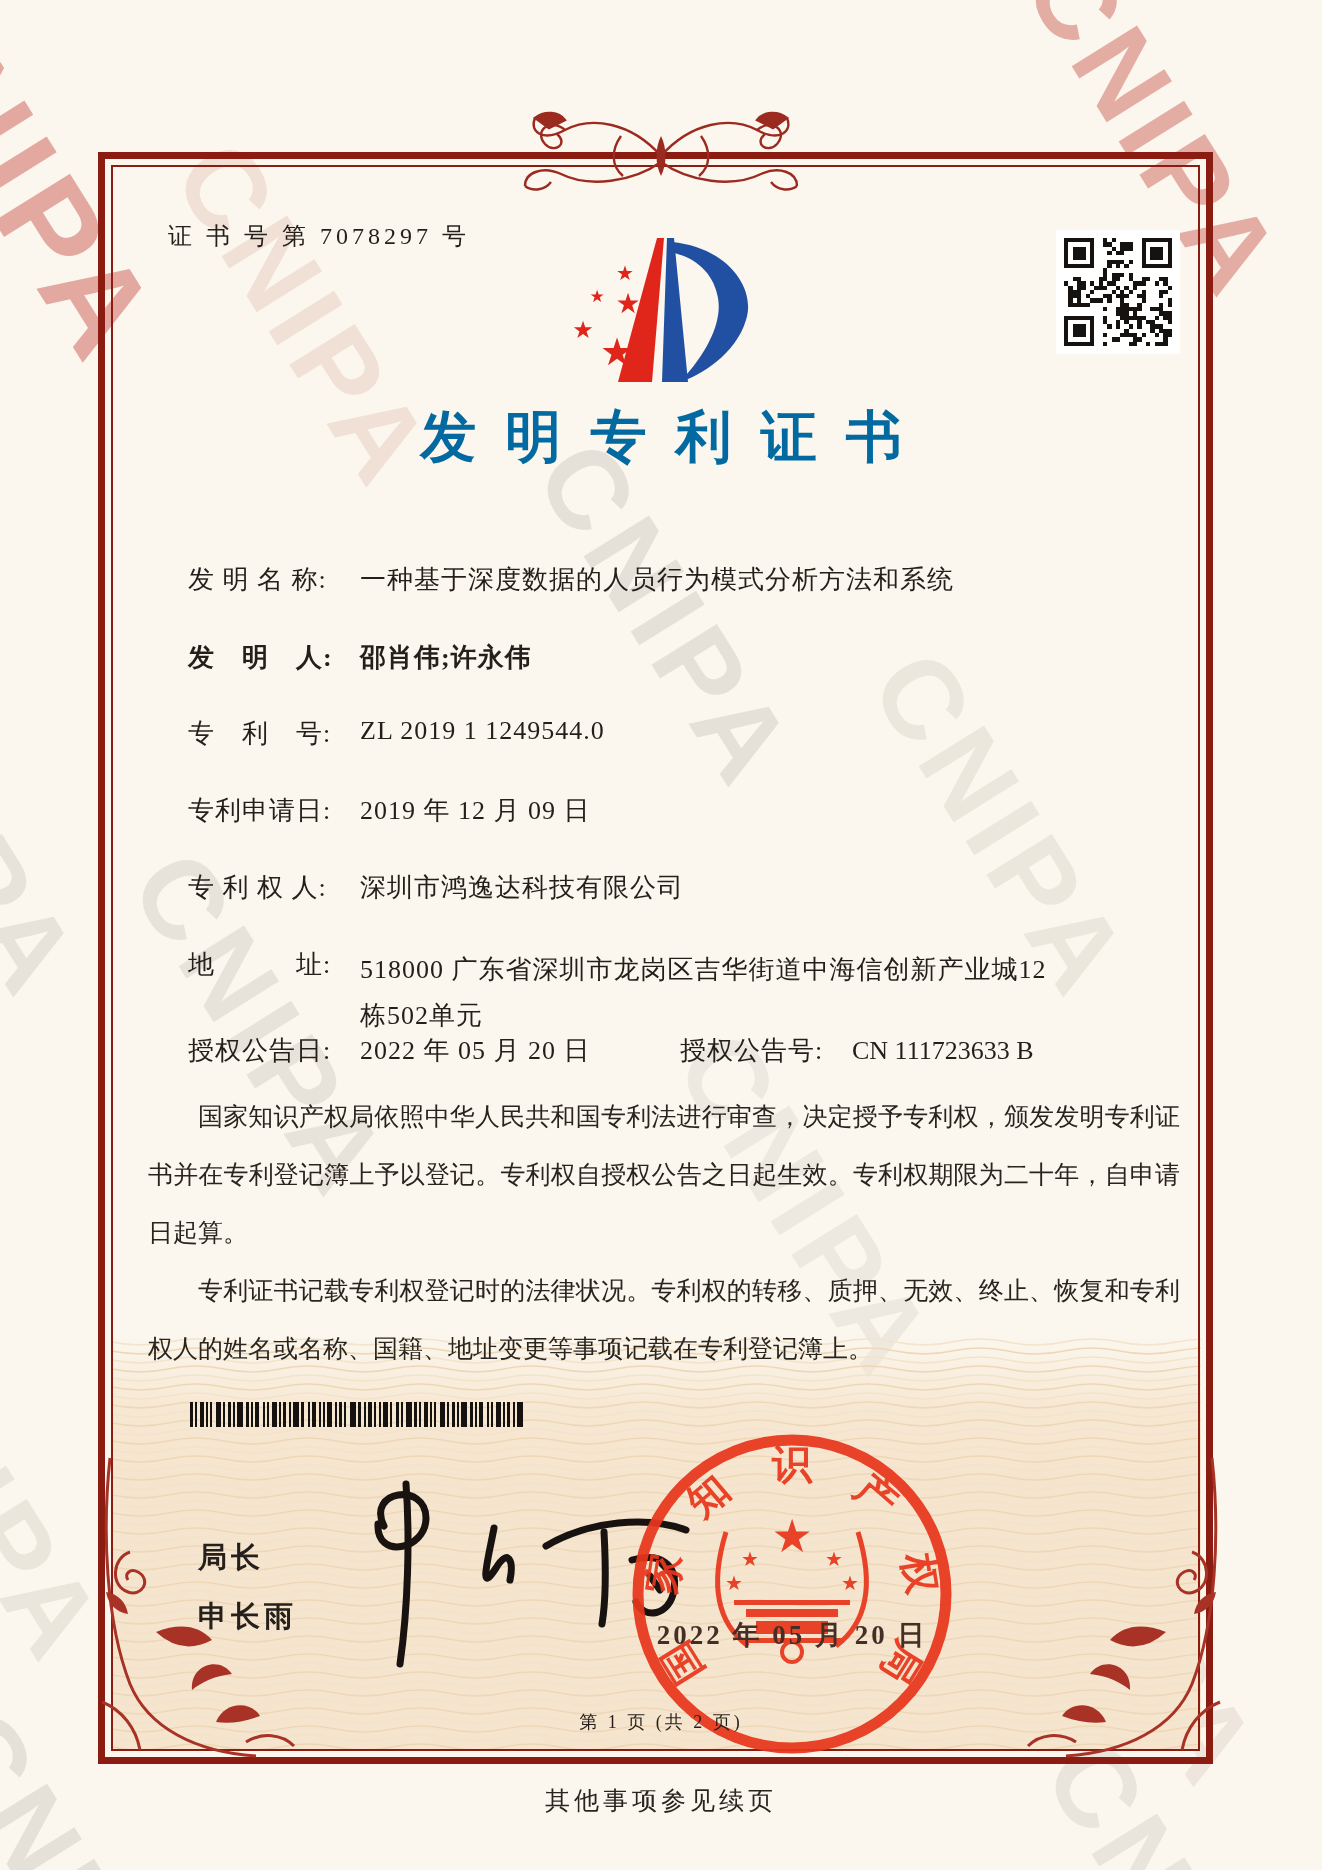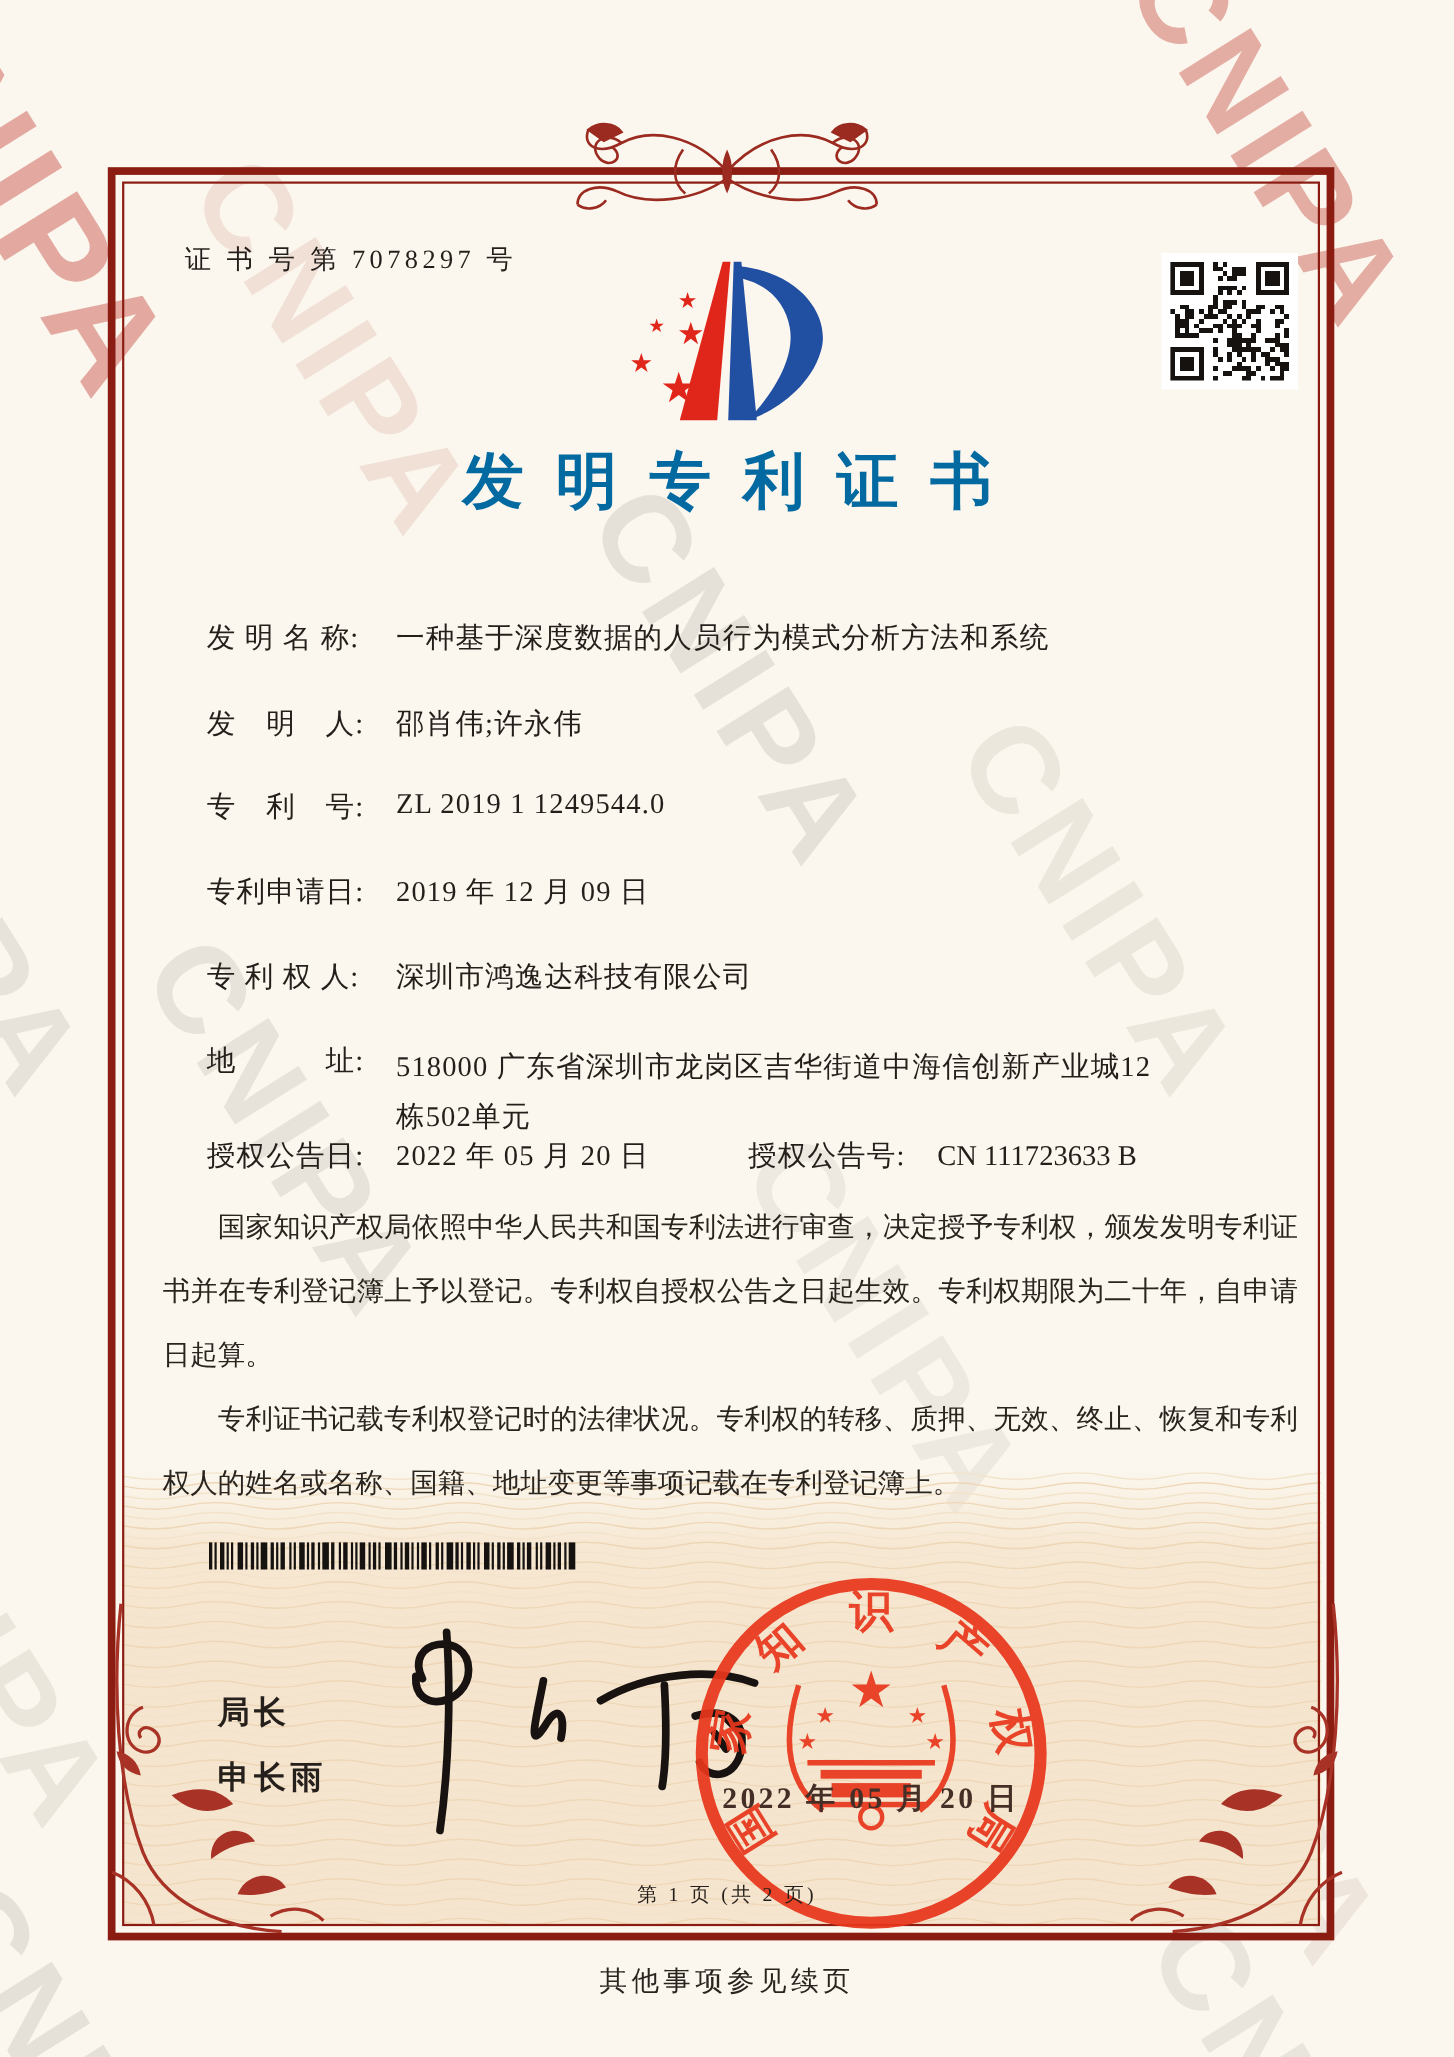--- a/index.html
+++ b/index.html
@@ -172,21 +172,21 @@
     <svg id="qr" width="108" height="108" viewBox="0 0 25 25" shape-rendering="crispEdges">
         <path d="M0 0h1v1h-1zM1 0h1v1h-1zM2 0h1v1h-1zM3 0h1v1h-1zM4 0h1v1h-1zM5 0h1v1h-1zM6 0h1v1h-1zM0 1h1v1h-1zM6 1h1v1h-1zM0 2h1v1h-1zM2 2h1v1h-1zM3 2h1v1h-1zM4 2h1v1h-1zM6 2h1v1h-1zM0 3h1v1h-1zM2 3h1v1h-1zM3 3h1v1h-1zM4 3h1v1h-1zM6 3h1v1h-1zM0 4h1v1h-1zM2 4h1v1h-1zM3 4h1v1h-1zM4 4h1v1h-1zM6 4h1v1h-1zM0 5h1v1h-1zM6 5h1v1h-1zM0 6h1v1h-1zM1 6h1v1h-1zM2 6h1v1h-1zM3 6h1v1h-1zM4 6h1v1h-1zM5 6h1v1h-1zM6 6h1v1h-1zM18 0h1v1h-1zM19 0h1v1h-1zM20 0h1v1h-1zM21 0h1v1h-1zM22 0h1v1h-1zM23 0h1v1h-1zM24 0h1v1h-1zM18 1h1v1h-1zM24 1h1v1h-1zM18 2h1v1h-1zM20 2h1v1h-1zM21 2h1v1h-1zM22 2h1v1h-1zM24 2h1v1h-1zM18 3h1v1h-1zM20 3h1v1h-1zM21 3h1v1h-1zM22 3h1v1h-1zM24 3h1v1h-1zM18 4h1v1h-1zM20 4h1v1h-1zM21 4h1v1h-1zM22 4h1v1h-1zM24 4h1v1h-1zM18 5h1v1h-1zM24 5h1v1h-1zM18 6h1v1h-1zM19 6h1v1h-1zM20 6h1v1h-1zM21 6h1v1h-1zM22 6h1v1h-1zM23 6h1v1h-1zM24 6h1v1h-1zM0 18h1v1h-1zM1 18h1v1h-1zM2 18h1v1h-1zM3 18h1v1h-1zM4 18h1v1h-1zM5 18h1v1h-1zM6 18h1v1h-1zM0 19h1v1h-1zM6 19h1v1h-1zM0 20h1v1h-1zM2 20h1v1h-1zM3 20h1v1h-1zM4 20h1v1h-1zM6 20h1v1h-1zM0 21h1v1h-1zM2 21h1v1h-1zM3 21h1v1h-1zM4 21h1v1h-1zM6 21h1v1h-1zM0 22h1v1h-1zM2 22h1v1h-1zM3 22h1v1h-1zM4 22h1v1h-1zM6 22h1v1h-1zM0 23h1v1h-1zM6 23h1v1h-1zM0 24h1v1h-1zM1 24h1v1h-1zM2 24h1v1h-1zM3 24h1v1h-1zM4 24h1v1h-1zM5 24h1v1h-1zM6 24h1v1h-1zM9 0h1v1h-1zM11 0h1v1h-1zM9 1h1v1h-1zM10 1h1v1h-1zM13 1h1v1h-1zM14 1h1v1h-1zM15 1h1v1h-1zM11 2h1v1h-1zM13 2h1v1h-1zM14 2h1v1h-1zM15 2h1v1h-1zM10 3h1v1h-1zM12 3h1v1h-1zM13 3h1v1h-1zM10 5h1v1h-1zM11 5h1v1h-1zM12 5h1v1h-1zM13 5h1v1h-1zM15 5h1v1h-1zM10 6h1v1h-1zM12 6h1v1h-1zM14 6h1v1h-1zM9 7h1v1h-1zM9 8h1v1h-1zM11 8h1v1h-1zM12 8h1v1h-1zM13 8h1v1h-1zM15 8h1v1h-1zM2 9h1v1h-1zM3 9h1v1h-1zM8 9h1v1h-1zM9 9h1v1h-1zM11 9h1v1h-1zM12 9h1v1h-1zM15 9h1v1h-1zM18 9h1v1h-1zM19 9h1v1h-1zM22 9h1v1h-1zM23 9h1v1h-1zM0 10h1v1h-1zM3 10h1v1h-1zM4 10h1v1h-1zM6 10h1v1h-1zM8 10h1v1h-1zM10 10h1v1h-1zM11 10h1v1h-1zM16 10h1v1h-1zM17 10h1v1h-1zM18 10h1v1h-1zM21 10h1v1h-1zM23 10h1v1h-1zM1 11h1v1h-1zM3 11h1v1h-1zM4 11h1v1h-1zM7 11h1v1h-1zM8 11h1v1h-1zM9 11h1v1h-1zM12 11h1v1h-1zM14 11h1v1h-1zM16 11h1v1h-1zM24 11h1v1h-1zM1 12h1v1h-1zM2 12h1v1h-1zM3 12h1v1h-1zM6 12h1v1h-1zM11 12h1v1h-1zM13 12h1v1h-1zM15 12h1v1h-1zM18 12h1v1h-1zM22 12h1v1h-1zM23 12h1v1h-1zM1 13h1v1h-1zM2 13h1v1h-1zM3 13h1v1h-1zM5 13h1v1h-1zM9 13h1v1h-1zM10 13h1v1h-1zM12 13h1v1h-1zM13 13h1v1h-1zM14 13h1v1h-1zM17 13h1v1h-1zM18 13h1v1h-1zM22 13h1v1h-1zM1 14h1v1h-1zM3 14h1v1h-1zM6 14h1v1h-1zM7 14h1v1h-1zM8 14h1v1h-1zM10 14h1v1h-1zM13 14h1v1h-1zM18 14h1v1h-1zM24 14h1v1h-1zM1 15h1v1h-1zM2 15h1v1h-1zM3 15h1v1h-1zM4 15h1v1h-1zM5 15h1v1h-1zM13 15h1v1h-1zM14 15h1v1h-1zM17 15h1v1h-1zM22 15h1v1h-1zM24 15h1v1h-1zM9 16h1v1h-1zM12 16h1v1h-1zM13 16h1v1h-1zM14 16h1v1h-1zM15 16h1v1h-1zM16 16h1v1h-1zM17 16h1v1h-1zM20 16h1v1h-1zM21 16h1v1h-1zM22 16h1v1h-1zM12 17h1v1h-1zM13 17h1v1h-1zM14 17h1v1h-1zM16 17h1v1h-1zM22 17h1v1h-1zM23 17h1v1h-1zM24 17h1v1h-1zM9 18h1v1h-1zM13 18h1v1h-1zM14 18h1v1h-1zM15 18h1v1h-1zM16 18h1v1h-1zM17 18h1v1h-1zM18 18h1v1h-1zM21 18h1v1h-1zM23 18h1v1h-1zM24 18h1v1h-1zM9 19h1v1h-1zM12 19h1v1h-1zM14 19h1v1h-1zM17 19h1v1h-1zM19 19h1v1h-1zM20 19h1v1h-1zM24 19h1v1h-1zM10 20h1v1h-1zM12 20h1v1h-1zM15 20h1v1h-1zM17 20h1v1h-1zM20 20h1v1h-1zM21 20h1v1h-1zM22 20h1v1h-1zM14 21h1v1h-1zM20 21h1v1h-1zM22 21h1v1h-1zM23 21h1v1h-1zM24 21h1v1h-1zM9 22h1v1h-1zM13 22h1v1h-1zM14 22h1v1h-1zM15 22h1v1h-1zM16 22h1v1h-1zM18 22h1v1h-1zM21 22h1v1h-1zM23 22h1v1h-1zM24 22h1v1h-1zM11 23h1v1h-1zM12 23h1v1h-1zM16 23h1v1h-1zM17 23h1v1h-1zM23 23h1v1h-1zM9 24h1v1h-1zM15 24h1v1h-1zM16 24h1v1h-1zM19 24h1v1h-1zM21 24h1v1h-1zM22 24h1v1h-1zM23 24h1v1h-1z" fill="#15120f"></path>
       </svg>
   </div>
 
   <div class="title">发明专利证书</div>
 
   <div class="field" style="top:562px;">
     <span class="lab">发 明 名 称:</span><span class="val">一种基于深度数据的人员行为模式分析方法和系统</span>
   </div>
-  <div class="field" style="top:640px;">
+  <div class="field" style="top:640px;font-weight:bold;">
     <span class="lab">发　明　人:</span><span class="val">邵肖伟;许永伟</span>
   </div>
   <div class="field" style="top:716px;">
     <span class="lab">专　利　号:</span><span class="val">ZL 2019 1 1249544.0</span>
   </div>
   <div class="field" style="top:793px;">
     <span class="lab">专利申请日:</span><span class="val">2019 年 12 月 09 日</span>
   </div>
   <div class="field" style="top:870px;">
     <span class="lab">专 利 权 人:</span><span class="val">深圳市鸿逸达科技有限公司</span>

